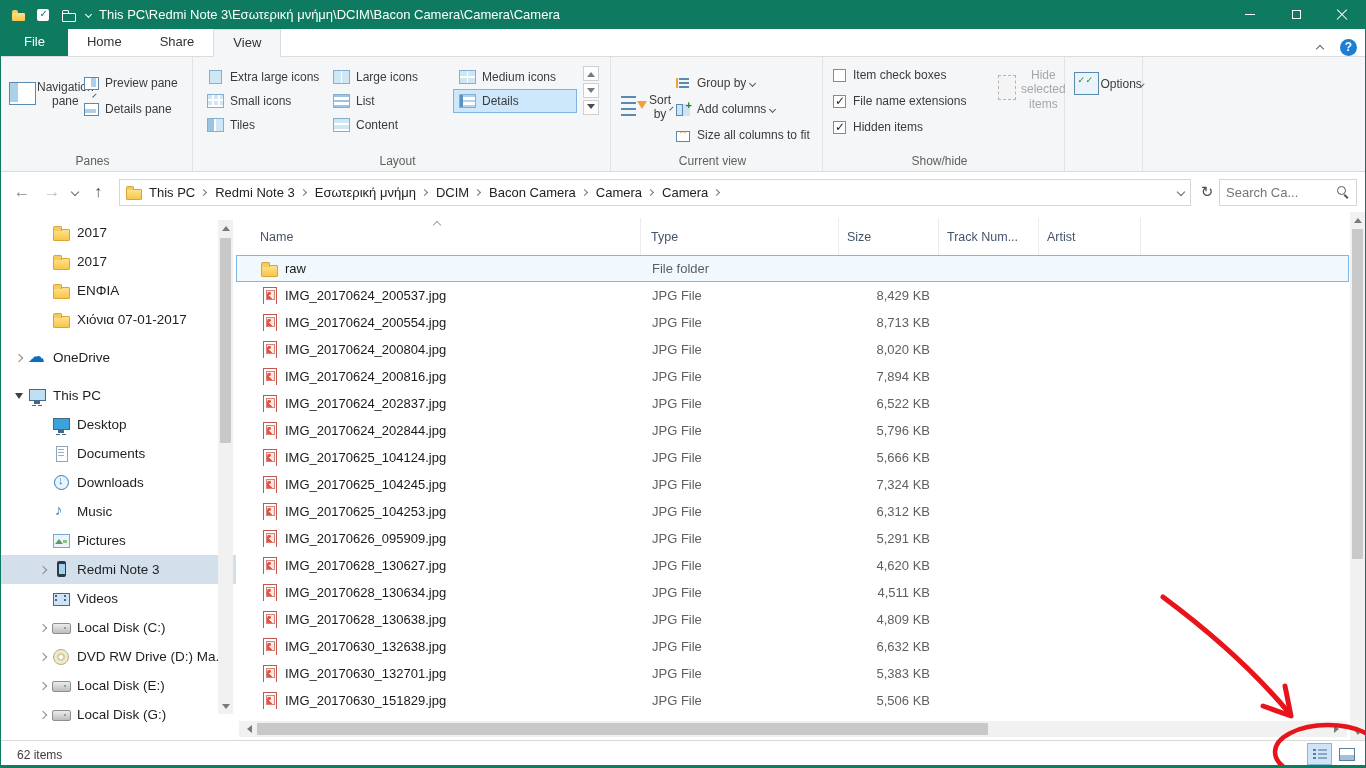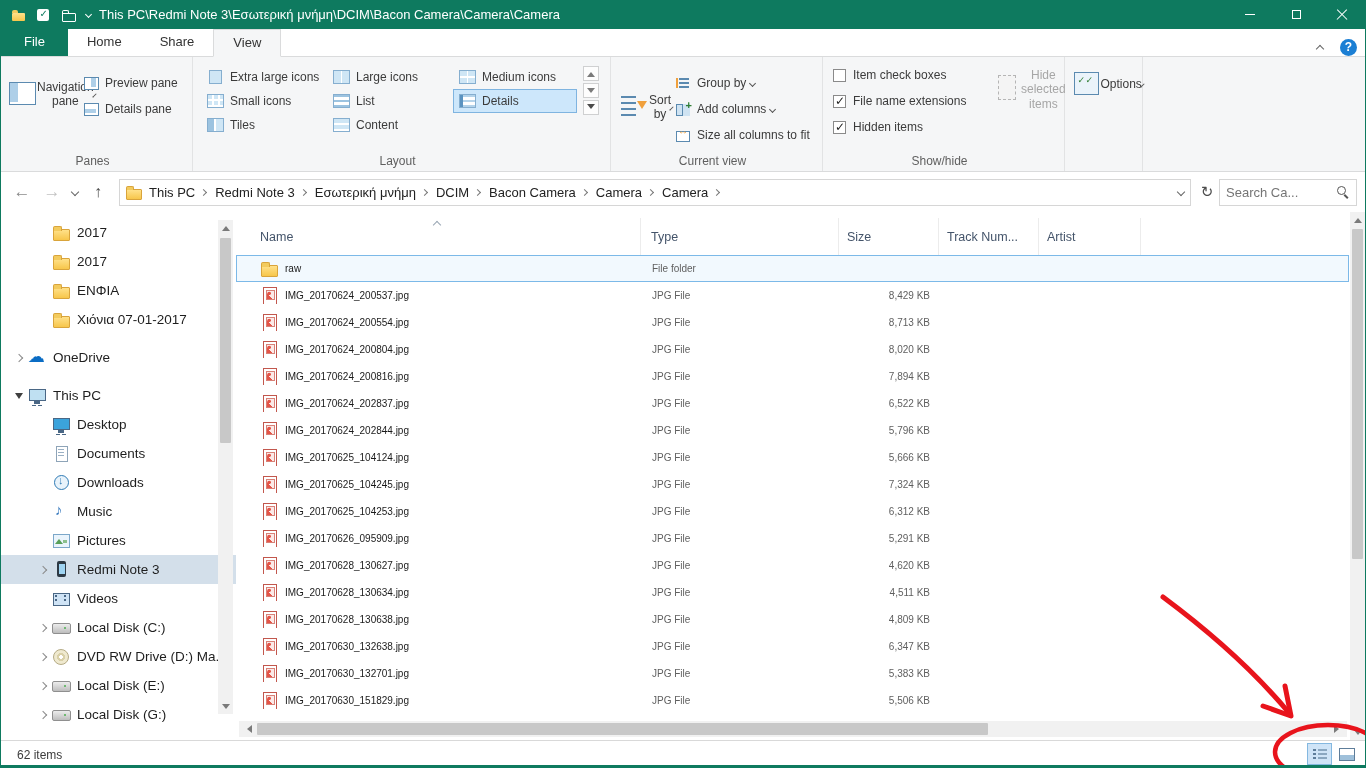--- a/index.html
+++ b/index.html
@@ -168,21 +168,21 @@
   .filearea{flex:1;position:relative;min-width:0}
   .fl-header{position:absolute;top:6px;left:0;right:16px;height:37px;display:flex;font-size:12.5px;color:#44546a;background:#fff}
   .hc{display:flex;align-items:center;border-right:1px solid #ececec;position:relative}
   .hc-name{width:405px;padding-left:24px}
   .hc-type{width:198px;padding-left:10px}
   .hc-size{width:100px;padding-left:8px}
   .hc-track{width:100px;padding-left:8px}
   .hc-artist{width:102px;padding-left:8px}
   .sortchev{position:absolute;top:4px;left:50%;margin-left:-4px;width:6px;height:6px;border-right:1.2px solid #9aa7b4;border-bottom:1.2px solid #9aa7b4;transform:rotate(-135deg)}
   .fl-rows{position:absolute;top:43px;left:0;right:16px}
-  .frow{height:27px;display:flex;align-items:center;font-size:10px;color:#1a1a1a;border:1px solid transparent;cursor:default}
+  .frow{height:27px;display:flex;align-items:center;font-size:13px;color:#1a1a1a;border:1px solid transparent;cursor:default}
   .frow.selected{border-color:var(--selection_border);background:var(--selection_bg)}
   .c-name{width:405px;padding-left:23px;display:flex;align-items:center;white-space:nowrap;overflow:hidden}
   .c-type{width:198px;padding-left:10px;color:#5f5f5f}
   .c-size{width:100px;padding-right:10px;text-align:right;color:#5f5f5f}
   .fi{width:18px;height:17px;position:relative;flex:none;margin-right:7px}
   .fi-jpg::before{content:"";position:absolute;left:3px;top:0;width:12px;height:16px;background:#fff;border:1px solid #c2574d}
   .fi-jpg::after{content:"";position:absolute;left:5.5px;top:3px;width:7px;height:8px;border:1px solid #d98177;
      background:radial-gradient(circle at 30% 30%,#e45548 1.5px,transparent 2px),linear-gradient(45deg,#e45548 0 38%,transparent 38%),#fbe9e7}
 
   
@@ -733,21 +733,21 @@
           <span class="c-size">4,809 KB</span>
         </div>
 
         <div class="frow rowic-jpg">
           <span class="c-name">
 
             <span class="fi fi-jpg"></span>
             <span>IMG_20170630_132638.jpg</span>
           </span>
           <span class="c-type">JPG File</span>
-          <span class="c-size">6,347 KB</span>
+          <span class="c-size">6,632 KB</span>
         </div>
 
         <div class="frow rowic-jpg">
           <span class="c-name">
 
             <span class="fi fi-jpg"></span>
             <span>IMG_20170630_132701.jpg</span>
           </span>
           <span class="c-type">JPG File</span>
           <span class="c-size">5,383 KB</span>

